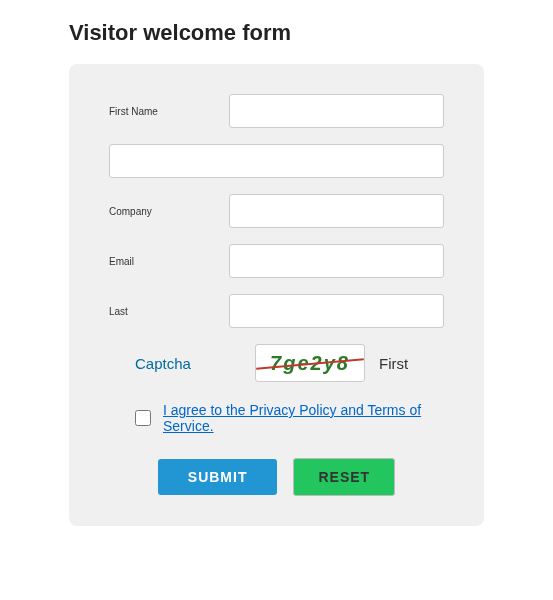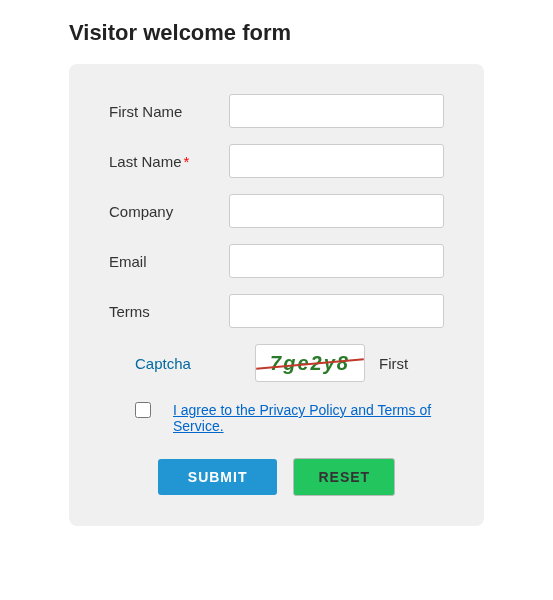--- a/index.html
+++ b/index.html
@@ -37,21 +37,21 @@
     }
 
     .form-row {
       display: flex;
       align-items: center;
       margin-bottom: 16px;
     }
 
     .form-label {
       width: 120px;
-      font-size: 15px;
+      font-size: 10px;
       color: #333;
       flex-shrink: 0;
     }
 
     .required-star {
       color: red;
       margin-left: 2px;
     }
 
     .form-input {
@@ -115,23 +115,23 @@
 
     .captcha-reload {
       margin-left: 14px;
       font-size: 15px;
       color: #333;
       cursor: pointer;
     }
 
     .privacy-row {
       display: flex;
-      align-items: flex-start;
+      align-items: center;
       margin-bottom: 24px;
-      gap: 22px;
+      gap: 12px;
       padding-left: 26px;
     }
 
     .privacy-checkbox {
       width: 16px;
       height: 16px;
       flex-shrink: 0;
       cursor: pointer;
     }
 
@@ -183,38 +183,35 @@
   <h1 class="page-title">Visitor welcome form</h1>
 
   <div class="form-card">
 
     <div class="form-row">
       <label class="form-label">First Name</label>
       <input class="form-input" type="text" style="">
     </div>
 
     <div class="form-row">
-      <label class="form-label">
-        <span>Last Name</span><span class="required-star">*</span>
-      </label>
       <input class="form-input" type="text" style="">
     </div>
 
     <div class="form-row">
       <label class="form-label">Company</label>
       <input class="form-input" type="text" style="">
     </div>
 
     <div class="form-row">
       <label class="form-label">Email</label>
       <input class="form-input" type="email" style="">
     </div>
 
     <div class="form-row">
-      <label class="form-label">Terms</label>
+      <label class="form-label">Last</label>
       <input class="form-input" type="tel" style="">
     </div>
 
     <div class="captcha-row">
       <span class="captcha-label">Captcha</span>
       <div class="captcha-image">
         <span class="captcha-text">7ge2y8</span>
         <div class="captcha-strikethrough"></div>
       </div>
       <span class="captcha-reload">First</span>

